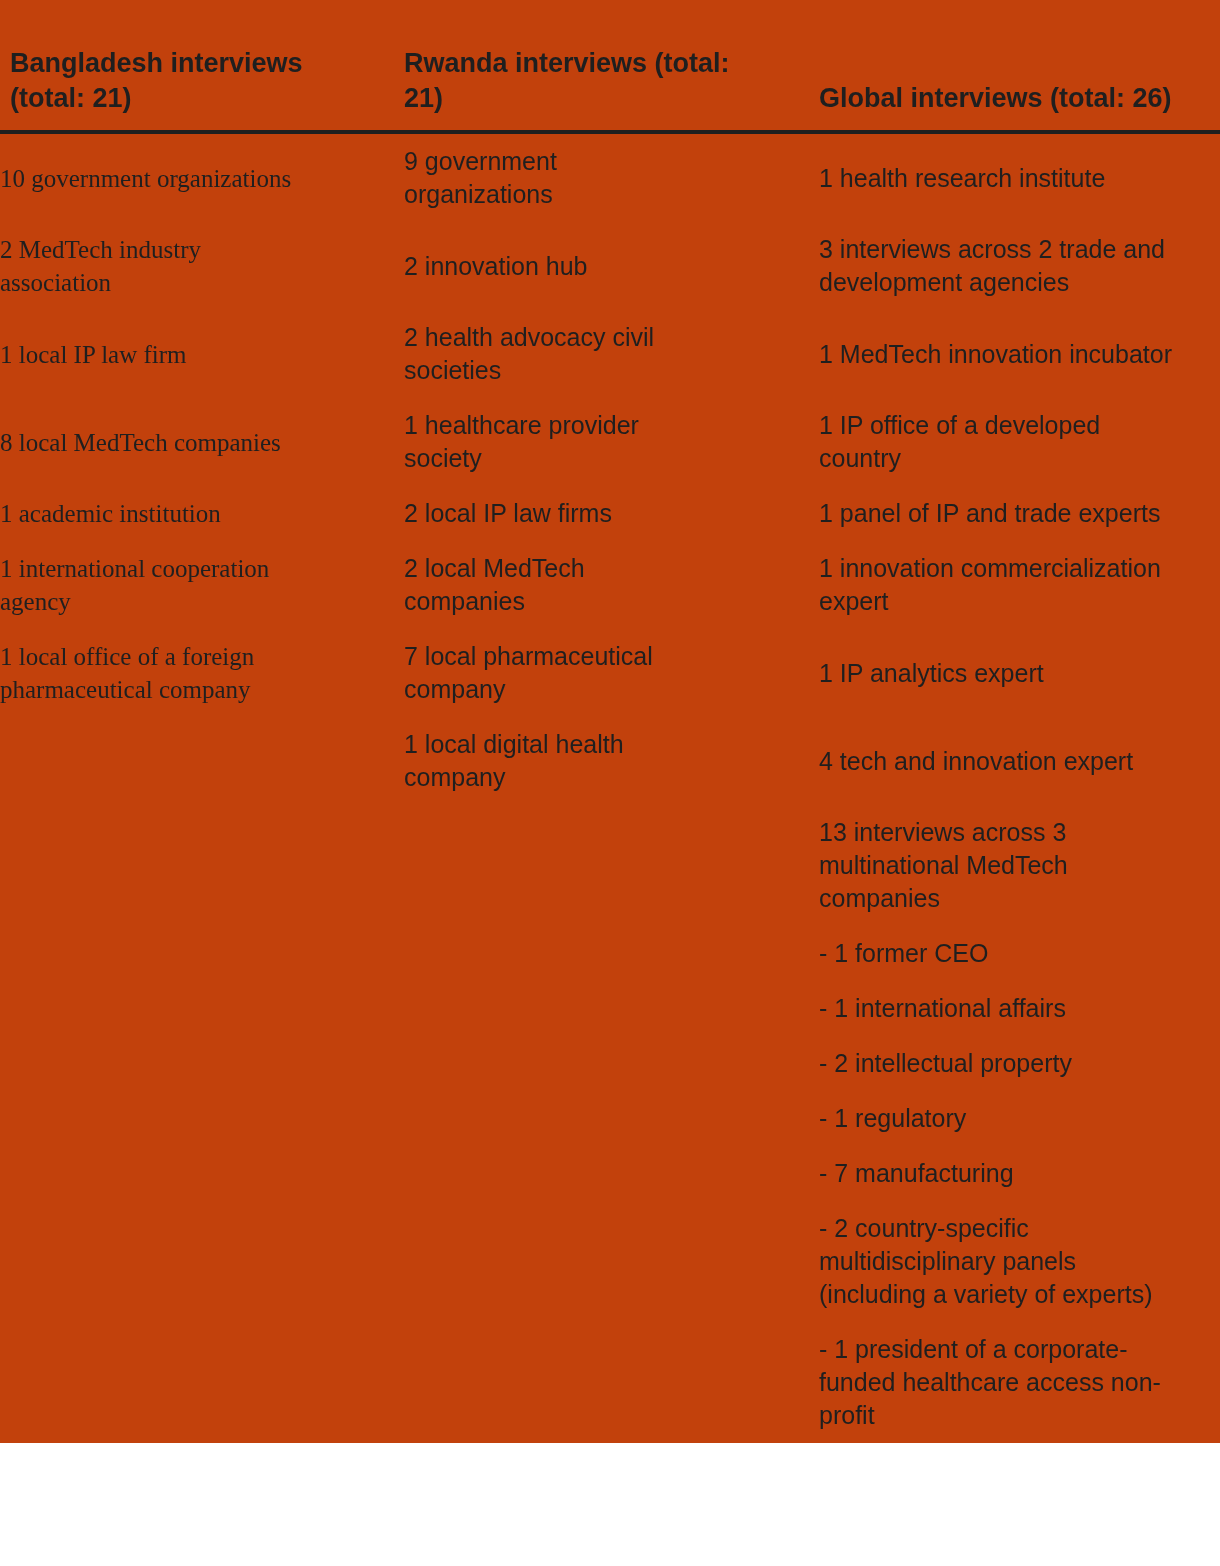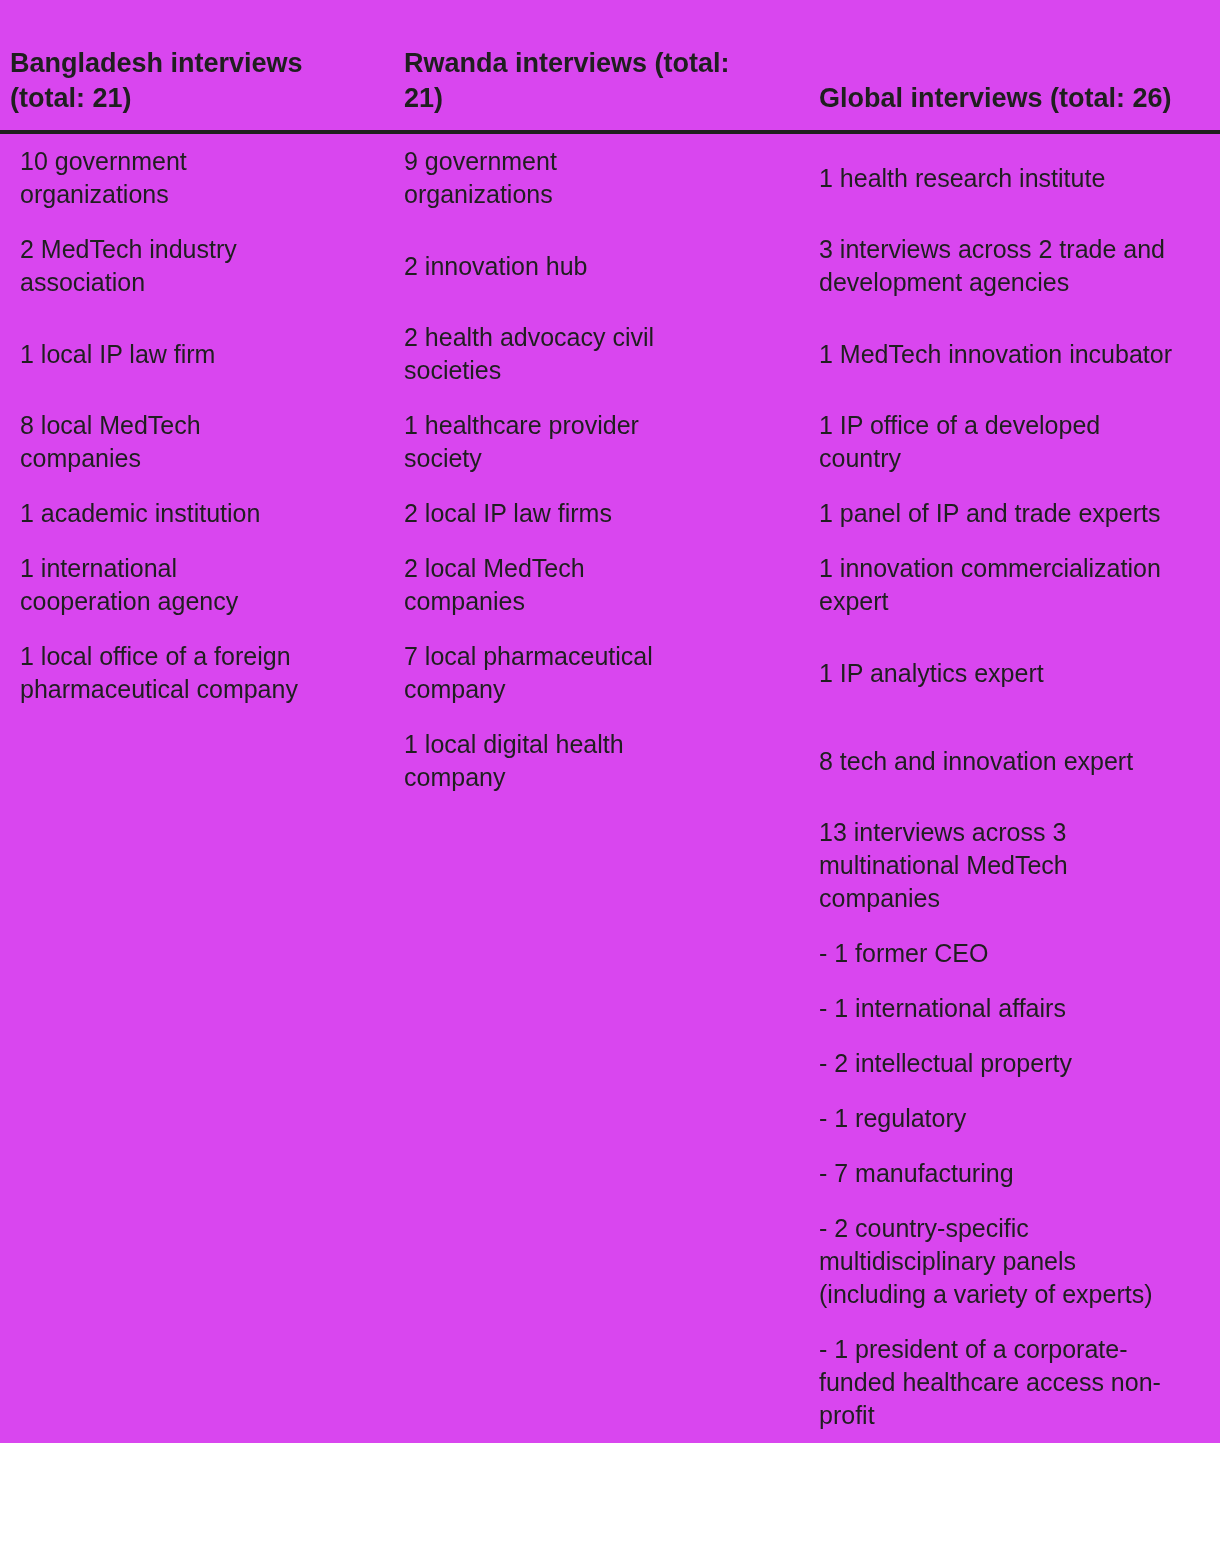--- a/index.html
+++ b/index.html
@@ -11,21 +11,21 @@
   body {
     width: 1220px;
     min-height: 1566px;
     font-family: "Liberation Sans", "DejaVu Sans", sans-serif;
     color: #1f1f1f;
   }
   table.interviews {
     border-collapse: collapse;
     table-layout: fixed;
     width: 1220px;
-    background: #d946ef;
+    background: #c2410c;
   }
   col.col1 { width: 403px; }
   col.col2 { width: 416px; }
   col.col3 { width: 401px; }
   th {
     text-align: left;
     vertical-align: bottom;
     font-weight: bold;
     font-size: 27px;
     line-height: 35px;
@@ -36,21 +36,21 @@
   th.c2 { padding: 46px 60px 14px 1px; }
   th.c3 { padding: 46px 0 14px 0; }
   td {
     vertical-align: middle;
     font-size: 25px;
     line-height: 33px;
     padding-top: 11px;
     padding-bottom: 11px;
     color: #1f1f1f;
   }
-  td.c1 { padding-left: 20px; padding-right: 93px; }
+  td.c1 { padding-left: 0; padding-right: 93px; font-family: Liberation Serif, serif; }
   td.c2 { padding-left: 1px;  padding-right: 116px; }
   td.c3 { padding-left: 0;    padding-right: 46px; }
 </style>
 </head>
 <body>
 
 <table class="interviews">
   <colgroup>
     <col class="col1">
     <col class="col2">
@@ -96,21 +96,21 @@
         <td class="c3">1 innovation commercialization expert</td>
       </tr>
       <tr>
         <td class="c1">1 local office of a foreign pharmaceutical company</td>
         <td class="c2">7 local pharmaceutical company</td>
         <td class="c3">1 IP analytics expert</td>
       </tr>
       <tr>
         <td class="c1"></td>
         <td class="c2">1 local digital health company</td>
-        <td class="c3">8 tech and innovation expert</td>
+        <td class="c3">4 tech and innovation expert</td>
       </tr>
       <tr>
         <td class="c1"></td>
         <td class="c2"></td>
         <td class="c3">13 interviews across 3 multinational MedTech companies</td>
       </tr>
       <tr>
         <td class="c1"></td>
         <td class="c2"></td>
         <td class="c3">- 1 former CEO</td>

